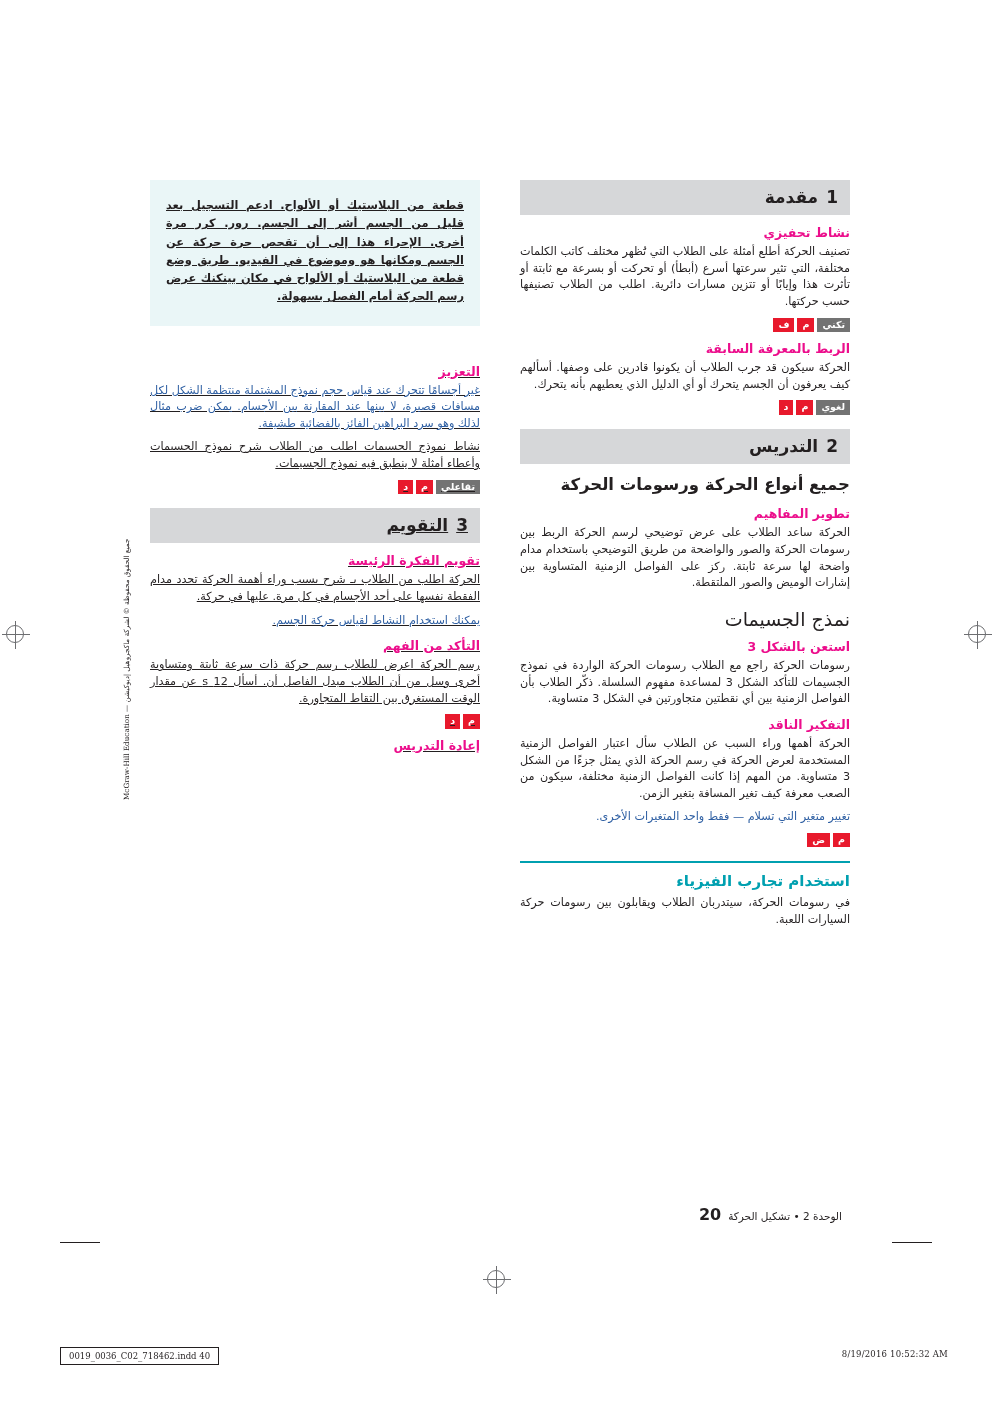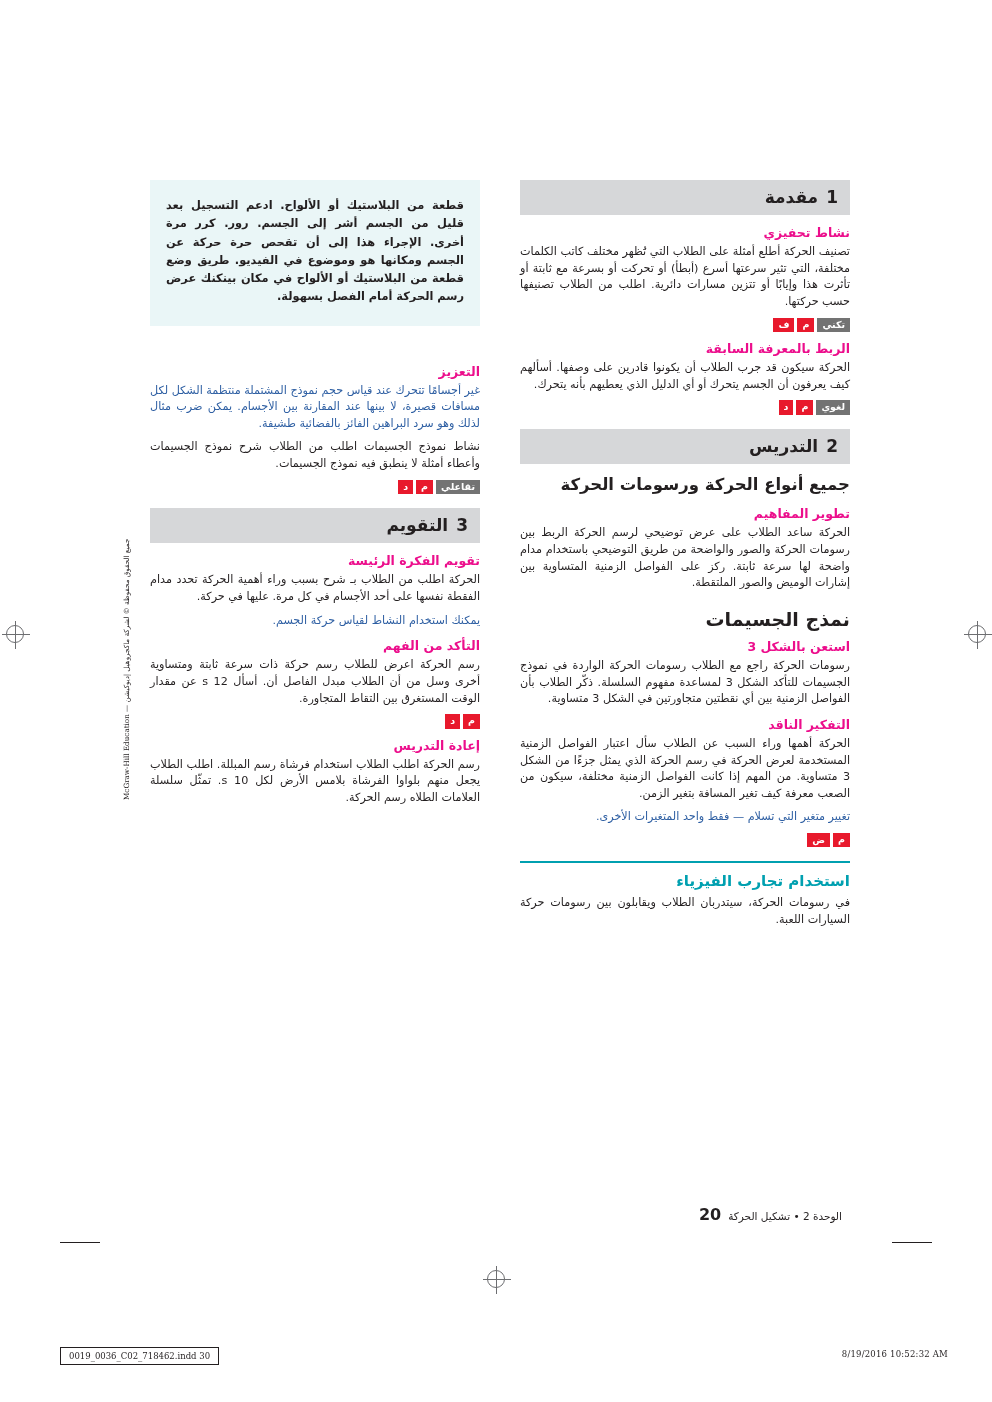--- a/index.html
+++ b/index.html
@@ -109,21 +109,21 @@
     top: 180px;
     width: 700px;
     height: 1000px;
   }
   .col {
     position: absolute;
     top: 0;
     width: 330px;
   }
   .col-right { right: 0; }
-  .col-left  { left: 0; }
+  .col-left  { left: 0; text-decoration: underline; }
 
   
   .section-bar {
     background: #d6d7d9;
     padding: 7px 12px 8px 12px;
     margin-bottom: 10px;
     display: flex;
     flex-direction: row;
     align-items: baseline;
     gap: 8px;
@@ -151,21 +151,21 @@
 
   h2.big {
     font-size: 16.5px;
     font-weight: bold;
     margin: 6px 0 10px 0;
     line-height: 1.35;
     color: #231f20;
   }
   h2.huge {
     font-size: 19px;
-    font-weight: bold;
+    font-weight: normal;
     margin: 16px 0 8px 0;
     color: #231f20;
   }
 
   p.body {
     font-size: 11.2px;
     line-height: 1.48;
     margin: 0 0 7px 0;
     text-align: justify;
     color: #231f20;
@@ -324,27 +324,26 @@
       <p class="body blue">يمكنك استخدام النشاط لقياس حركة الجسم.</p>
 
       <h3 class="sub">التأكد من الفهم</h3>
       <p class="body">رسم الحركة اعرض للطلاب رسم حركة ذات سرعة ثابتة ومتساوية أخرى وسل من أن الطلاب مبدل الفاصل أن. أسأل 12 s عن مقدار الوقت المستغرق بين التقاط المتجاورة.</p>
       <div class="badge-row">
         <span class="badge">م</span>
         <span class="badge">د</span>
       </div>
 
       <h3 class="sub">إعادة التدريس</h3>
-      <p class="body">رسم الحركة اطلب الطلاب استخدام فرشاة رسم المبللة. اطلب الطلاب يجعل منهم بلواوا الفرشاة بلامس الأرض لكل 10 s. تمثّل سلسلة العلامات الطلاه رسم الحركة.</p>
     </div>
   </div>
 
   <div class="folio">
     <span>الوحدة 2 • تشكيل الحركة</span>
     <span class="pg">20</span>
   </div>
 
   <div class="slug">
-    <span class="box">0019_0036_C02_718462.indd   30</span>
+    <span class="box">0019_0036_C02_718462.indd   40</span>
     <span class="time">8/19/2016   10:52:32 AM</span>
   </div>
 
 </div>
 
 </body></html>

